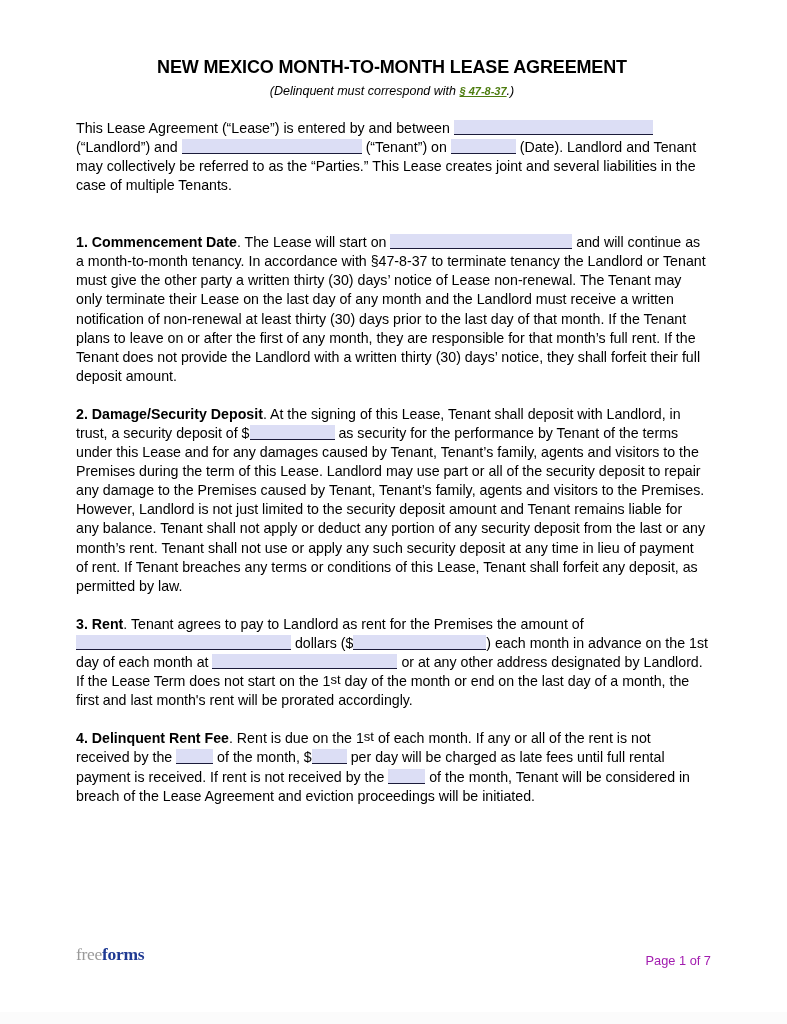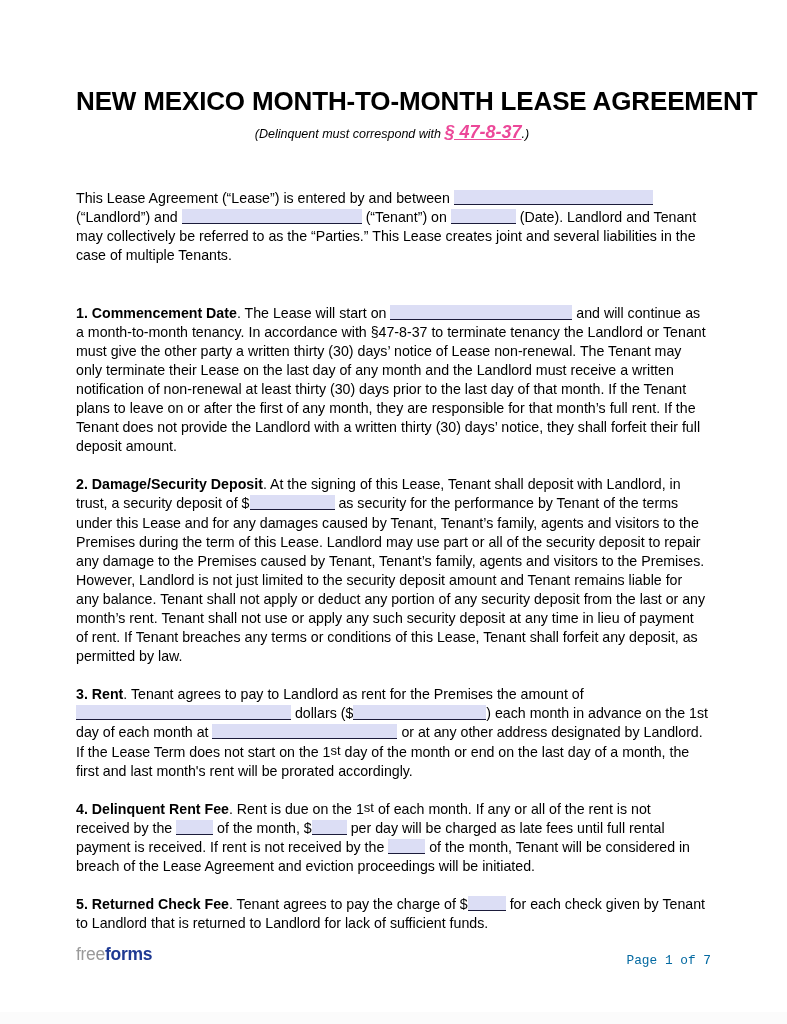--- a/index.html
+++ b/index.html
@@ -35,54 +35,54 @@
   .content {
     position: absolute;
     left: 76px;
     top: 0;
     width: 632px;
   }
 
   
   .doc-title {
     text-align: center;
-    font-size: 26px;
+    font-size: 18px;
     font-weight: bold;
     letter-spacing: -0.15px;
     margin: 0;
-    padding-top: 87px;
+    padding-top: 58px;
     line-height: 1.1;
     white-space: nowrap;
   }
   .doc-subtitle {
     text-align: center;
     font-size: 12.5px;
     font-style: italic;
     margin: 0;
     padding-top: 6px;
     line-height: 1.2;
   }
   .statute-link {
-    color: #ec4899;
+    color: #4d7c0f;
     text-decoration: underline;
     font-style: italic;
     font-weight: bold;
-    font-size: 18px;
+    font-size: 11px;
   }
 
   
   .para {
     font-size: 14.2px;
     line-height: 19.1px;
     margin: 0;
     text-align: left;
   }
   .gap-lg { height: 20px; }
   .gap-md { height: 19px; }
-  .first-para { margin-top: 26px; }
+  .first-para { }
 
   .sec-title { font-weight: bold; }
 
   
   .blank {
     display: inline-block;
     background: #dcdef5;
     border-bottom: 1.4px solid #1b1b3a;
     vertical-align: baseline;
     height: 14px;
@@ -116,30 +116,30 @@
     right: 76px;
     top: 944px;
     height: 30px;
   }
   .logo {
     position: absolute;
     left: 0;
     top: 0;
     font-size: 17.5px;
     letter-spacing: -0.3px;
+    font-family: Liberation Serif, serif;
   }
   .logo .free { color: #9a9a9a; font-weight: normal; }
   .logo .forms { color: #1f3a93; font-weight: bold; }
   .page-num {
     position: absolute;
     right: 0;
     top: 9px;
     font-size: 12.8px;
-    color: #0369a1;
-    font-family: Liberation Mono, monospace;
+    color: #a21caf;
   }
 </style>
 </head>
 <body>
 
 <div class="page">
 
   <div class="content">
 
     <h1 class="doc-title">NEW MEXICO MONTH-TO-MONTH LEASE AGREEMENT</h1>
@@ -164,21 +164,20 @@
     <div class="gap-md"></div>
 
     <p class="para"><span class="sec-title">3.</span><span class="sec-title"> </span><span class="sec-title">Rent</span><span>. Tenant agrees to pay to Landlord as rent for the Premises the amount of </span><span class="blank w-rentwords"></span><span> dollars ($</span><span class="blank w-rentnum"></span><span>) each month in advance on the 1st day of each month at </span><span class="blank w-payaddr"></span><span> or at any other address designated by Landlord. If the Lease Term does not start on the 1</span><sup class="ord">st</sup><span> day of the month or end on the last day of a month, the first and last month's rent will be prorated accordingly.</span></p>
 
     <div class="gap-md"></div>
 
     <p class="para"><span class="sec-title">4.</span><span class="sec-title"> </span><span class="sec-title">Delinquent Rent Fee</span><span>. Rent is due on the 1</span><sup class="ord">st</sup><span> of each month.  If any or all of the rent is not received by the </span><span class="blank w-tiny"></span><span> of the month, $</span><span class="blank w-tiny2"></span><span> per day will be charged as late fees until full rental payment is received.  If rent is not received by the </span><span class="blank w-tiny3"></span><span> of the month, Tenant will be considered in breach of the Lease Agreement and eviction proceedings will be initiated.</span></p>
 
     <div class="gap-md"></div>
 
-    <p class="para"><span class="sec-title">5.</span><span class="sec-title"> </span><span class="sec-title">Returned Check Fee</span><span>. Tenant agrees to pay the charge of $</span><span class="blank w-check"></span><span> for each check given by Tenant to Landlord that is returned to Landlord for lack of sufficient funds.</span></p>
 
   </div>
 
   <div class="footer">
     <div class="logo"><span class="free">free</span><span class="forms">forms</span></div>
     <div class="page-num">Page 1 of 7</div>
   </div>
 
   <div class="page-bottom-edge"></div>
 

